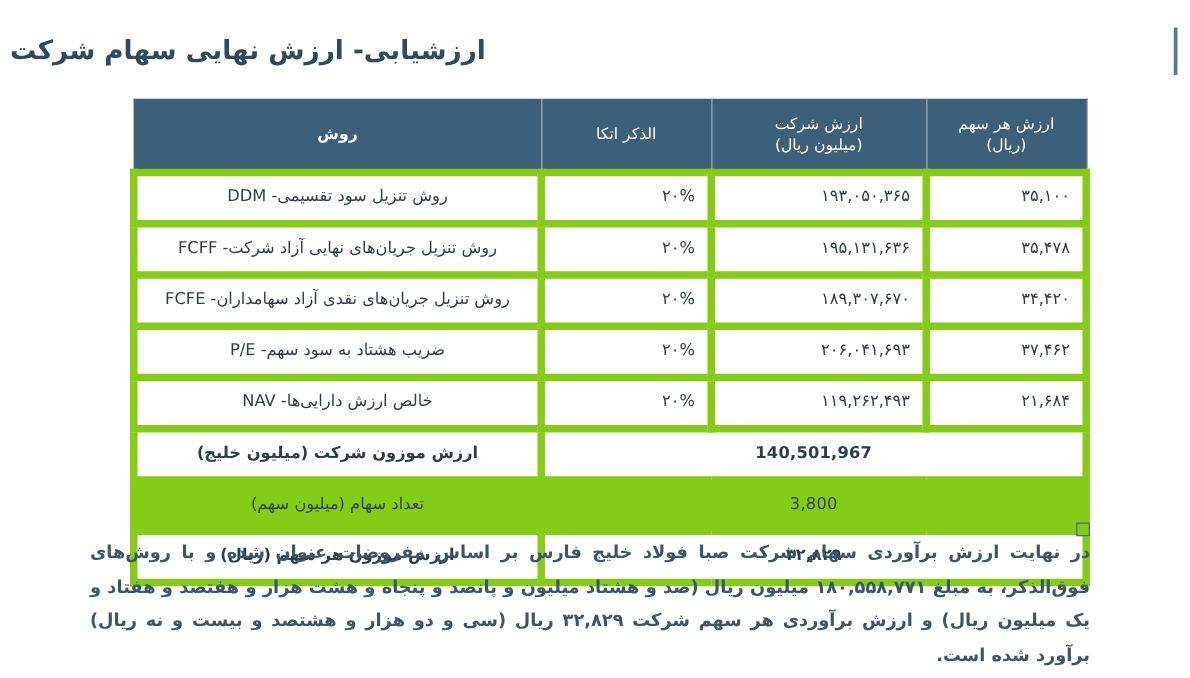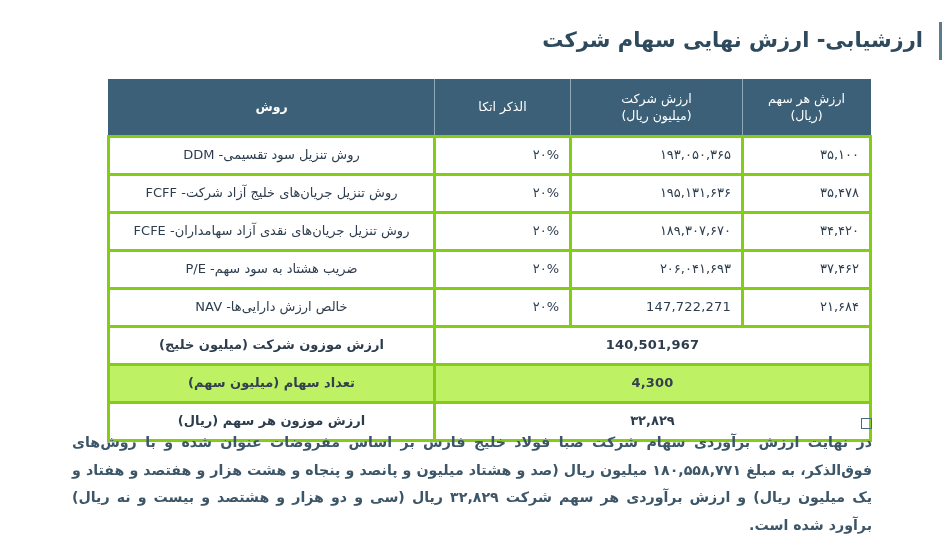--- a/index.html
+++ b/index.html
@@ -18,21 +18,21 @@
   
   .slide-header {
     position: absolute;
     top: 18px;
     right: 0;
     width: 944px;
     height: 46px;
     display: flex;
     flex-direction: row;
     align-items: center;
-    justify-content: flex-start;
+    justify-content: space-between;
   }
   .title-divider {
     width: 3px;
     height: 38px;
     background: #5b7b8e;
     margin-left: 16px;
     margin-right: 10px;
     flex: 0 0 auto;
   }
   .slide-title {
@@ -77,21 +77,21 @@
     border-left-color: #8fa9b8;
     border-right-color: #8fa9b8;
     line-height: 1.35;
   }
   table.valuation thead th:first-child { border-right-color: #3c6077; }
   table.valuation thead th:last-child  { border-left-color: #3c6077; font-weight: bold; }
 
   table.valuation tbody td {
     height: 31px;
     padding: 2px 10px;
-    border: 3px solid #84cc16;
+    border: 6px solid #84cc16;
     font-size: 13px;
     color: #2d3d4d;
     vertical-align: middle;
     background: #ffffff;
     line-height: 1.3;
   }
   td.method-cell {
     font-size: 13px;
     color: #2c4255;
     text-align: center;
@@ -104,22 +104,22 @@
 
   
   tr.summary-row td {
     height: 33px;
     background: #e4eaf1;
     font-weight: bold;
     color: #243646;
     font-size: 13px;
   }
   tr.summary-row.plain td {
-    background: #bef264;
-    font-weight: bold;
+    background: #84cc16;
+    font-weight: normal;
     color: #33414f;
   }
   td.summary-label { text-align: center; }
   td.summary-value { text-align: center; letter-spacing: 0.2px; }
 
   
   .note-block {
     position: absolute;
     top: 410px;
     right: 80px;
@@ -186,47 +186,47 @@
       <tr>
         <td class="num-cell">۳۵,۱۰۰</td>
         <td class="num-cell">۱۹۳,۰۵۰,۳۶۵</td>
         <td class="num-cell">۲۰%</td>
         <td class="method-cell">روش تنزیل سود تقسیمی- DDM</td>
       </tr>
       <tr>
         <td class="num-cell">۳۵,۴۷۸</td>
         <td class="num-cell">۱۹۵,۱۳۱,۶۳۶</td>
         <td class="num-cell">۲۰%</td>
-        <td class="method-cell">روش تنزیل جریان‌های خلیج آزاد شرکت- FCFF</td>
+        <td class="method-cell">روش تنزیل جریان‌های نهایی آزاد شرکت- FCFF</td>
       </tr>
       <tr>
         <td class="num-cell">۳۴,۴۲۰</td>
         <td class="num-cell">۱۸۹,۳۰۷,۶۷۰</td>
         <td class="num-cell">۲۰%</td>
         <td class="method-cell">روش تنزیل جریان‌های نقدی آزاد سهامداران- FCFE</td>
       </tr>
       <tr>
         <td class="num-cell">۳۷,۴۶۲</td>
         <td class="num-cell">۲۰۶,۰۴۱,۶۹۳</td>
         <td class="num-cell">۲۰%</td>
         <td class="method-cell">ضریب هشتاد به سود سهم- P/E</td>
       </tr>
       <tr>
         <td class="num-cell">۲۱,۶۸۴</td>
-        <td class="num-cell">147,722,271</td>
+        <td class="num-cell">۱۱۹,۲۶۲,۴۹۳</td>
         <td class="num-cell">۲۰%</td>
         <td class="method-cell">خالص ارزش دارایی‌ها- NAV</td>
       </tr>
 
       <tr class="summary-row">
         <td class="summary-value" colspan="3">140,501,967</td>
         <td class="summary-label">ارزش موزون شرکت (میلیون خلیج)</td>
       </tr>
       <tr class="summary-row plain">
-        <td class="summary-value" colspan="3">4,300</td>
+        <td class="summary-value" colspan="3">3,800</td>
         <td class="summary-label">تعداد سهام (میلیون سهم)</td>
       </tr>
       <tr class="summary-row">
         <td class="summary-value" colspan="3">۳۲,۸۲۹</td>
         <td class="summary-label">ارزش موزون هر سهم (ریال)</td>
       </tr>
     </tbody>
   </table>
 </div>
 

